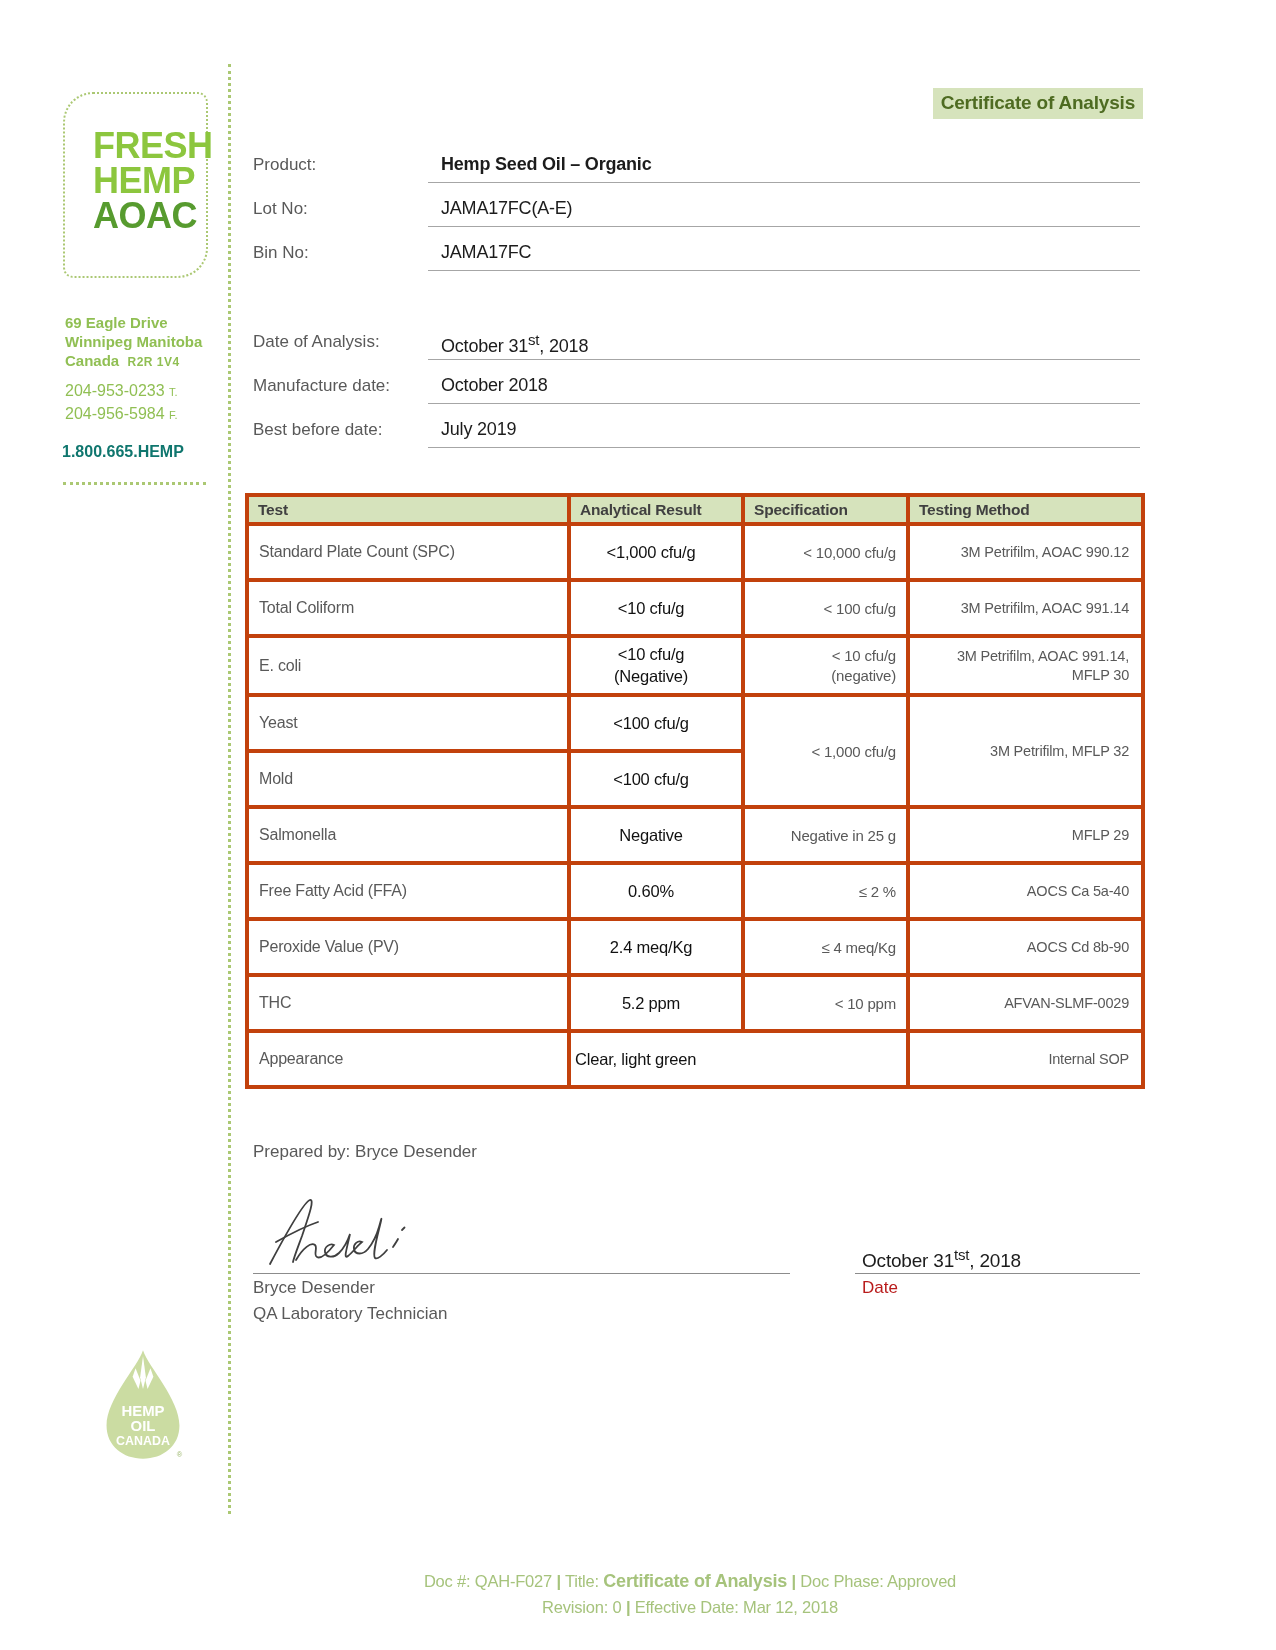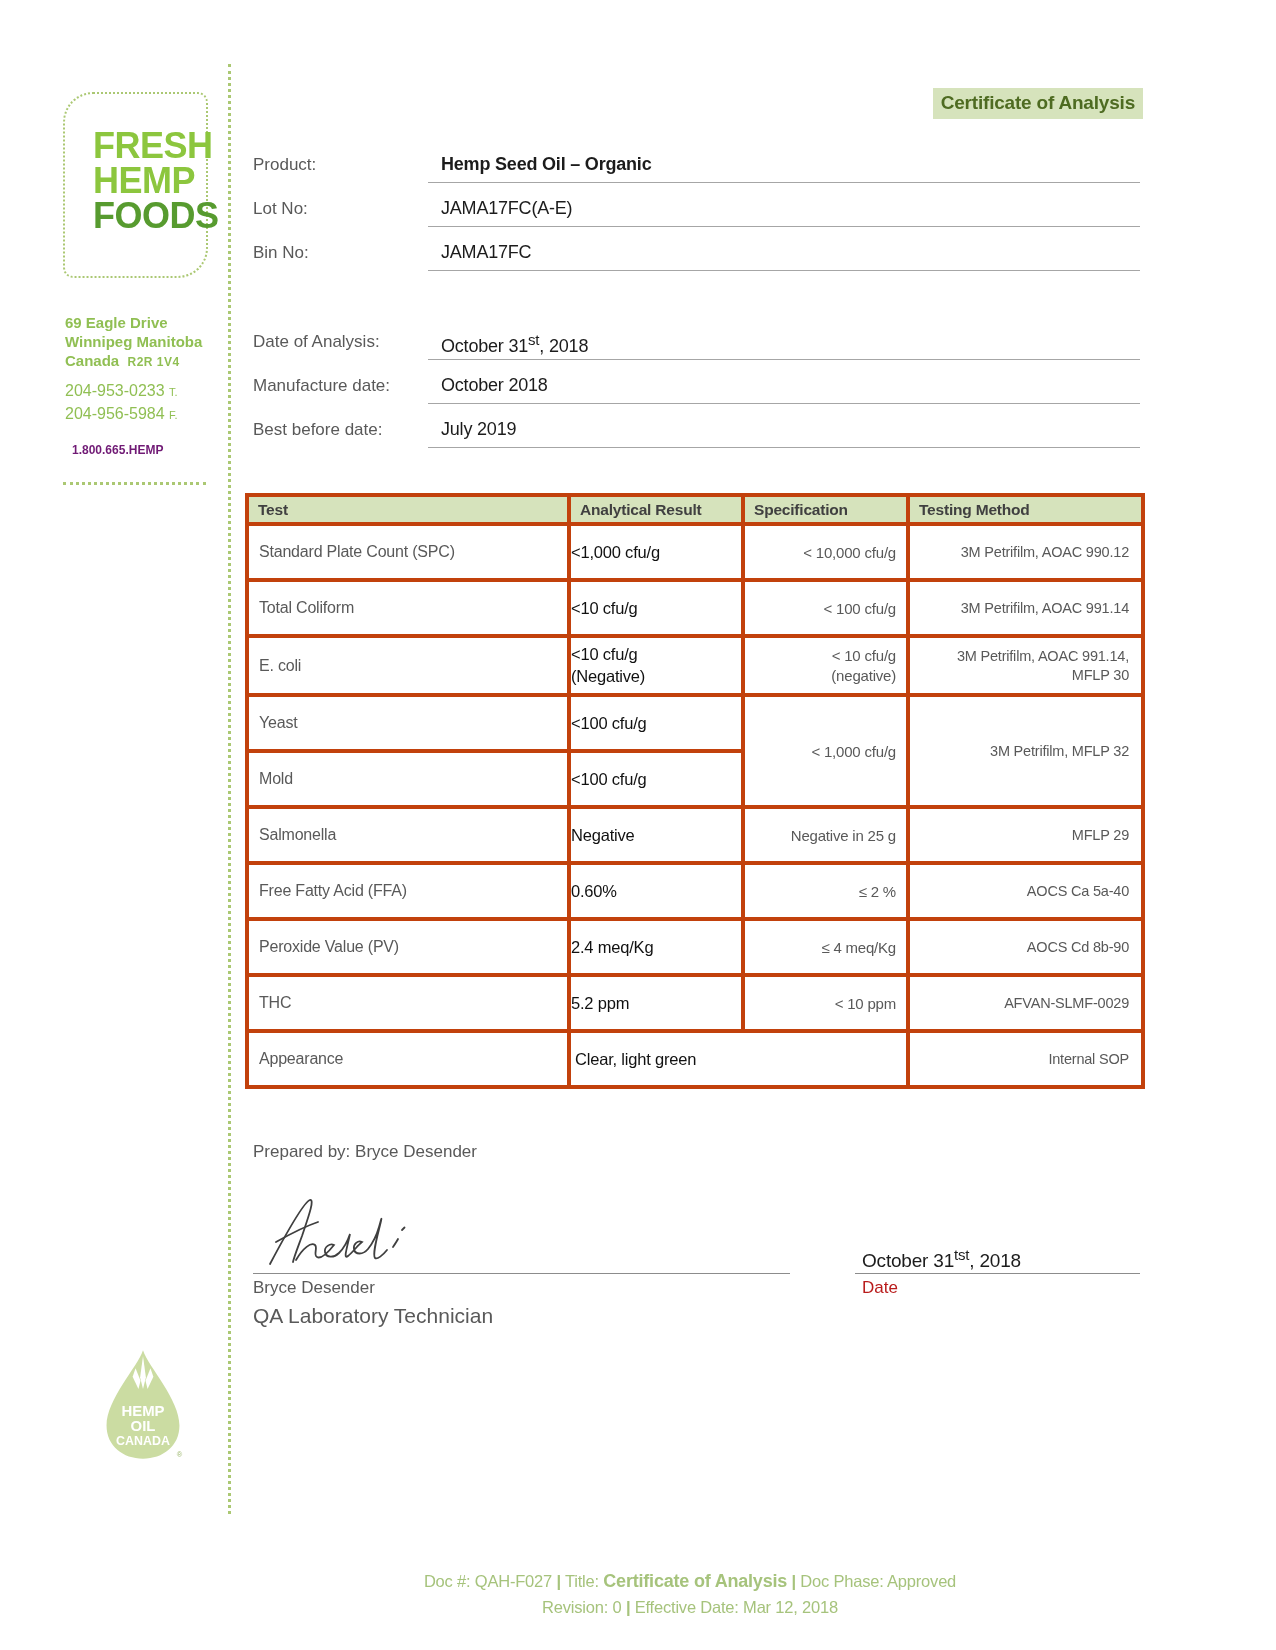--- a/index.html
+++ b/index.html
@@ -21,21 +21,21 @@
   .logo-line { font-weight:bold; font-size:36px; line-height:35px; letter-spacing:-0.5px; color:#8cc63e; }
   .logo-line.dark { color:#579b2f; }
   .vline {
     position:absolute; left:228px; top:64px; height:1450px; width:0;
     border-left:3px dotted #abc873;
   }
   .address { position:absolute; left:65px; top:313px; color:#90bf53; font-weight:bold; font-size:15px; line-height:19px; }
   .postal { font-size:12px; letter-spacing:0.5px; }
   .phones { position:absolute; left:65px; top:380px; color:#90bf53; font-weight:normal; font-size:16px; line-height:22px; }
   .phone-suffix { font-size:11px; }
-  .tollfree { position:absolute; left:72px; top:443px; color:#701a75; font-weight:bold; font-size:12px; }
+  .tollfree { position:absolute; left:62px; top:443px; color:#0f766e; font-weight:bold; font-size:16px; }
   .dotted-hr { position:absolute; left:63px; top:482px; width:143px; border-top:3px dotted #abc873; }
   .droplet-wrap { position:absolute; left:101px; top:1346px; width:84px; height:116px; }
   
   .badge {
     position:absolute; top:88px; right:133px;
     background:#d6e3bc; color:#4e6b21;
     font-size:19px; font-weight:bold;
     padding:4px 8px 5px 8px; letter-spacing:-0.2px;
   }
   
@@ -58,52 +58,52 @@
   table.results th, table.results td { border:4px solid #c2410c; }
   table.results tr.hdr { height:29px; }
   table.results tr.body-row { height:56px; }
   table.results tr.body-row.tall { height:59px; }
   th {
     background:#d6e3bc; color:#404040; font-size:15.5px; font-weight:bold;
     text-align:left; padding-left:9px; letter-spacing:-0.2px;
   }
   td.test  { color:#595959; font-size:16px; text-align:left;  padding-left:10px; letter-spacing:-0.2px; }
   td.test.italic { }
-  td.result{ color:#111111; font-size:16.5px; text-align:left; padding-right:10px; letter-spacing:-0.2px; }
+  td.result{ color:#111111; font-size:16.5px; text-align:center; padding-right:10px; letter-spacing:-0.2px; }
   td.result.leftal { text-align:left; padding-left:4px; }
   td.spec  { color:#595959; font-size:15px; text-align:right; padding-right:10px; letter-spacing:-0.2px; }
   td.method{ color:#595959; font-size:14.5px; text-align:right; padding-right:12px; letter-spacing:-0.2px; }
   .multiline { white-space:pre-line; line-height:1.3; }
   
   .prepared { position:absolute; left:253px; top:1142px; color:#595959; font-size:17px; }
   .sig-svg { position:absolute; left:258px; top:1192px; }
   .sig-line-left  { position:absolute; left:253px; top:1273px; width:537px; border-top:1px solid #8c8c8c; }
   .sig-line-right { position:absolute; left:855px; top:1273px; width:285px; border-top:1px solid #8c8c8c; }
   .sig-name  { position:absolute; left:253px; top:1278px; color:#595959; font-size:17px; }
-  .sig-title { position:absolute; left:253px; top:1304px; color:#595959; font-size:21px; }
+  .sig-title { position:absolute; left:253px; top:1304px; color:#595959; font-size:17px; }
   .sig-date  { position:absolute; left:862px; top:1246px; color:#1c1c1c; font-size:19px; letter-spacing:-0.2px; }
   .date-label{ position:absolute; left:862px; top:1278px; color:#b91c1c; font-size:17px; }
   
   .footer {
     position:absolute; left:240px; top:1568px; width:900px;
     text-align:center; color:#a6c37c; font-size:16.5px; line-height:26px;
     letter-spacing:-0.2px;
   }
   .footer b { font-weight:bold; }
   .footer .big { font-size:18px; font-weight:bold; }
 </style>
 </head>
 <body>
 
 <div class="page">
 
   <div class="logo-box">
     <div class="logo-line">FRESH</div>
     <div class="logo-line">HEMP</div>
-    <div class="logo-line dark">FOODS</div>
+    <div class="logo-line dark">AOAC</div>
   </div>
 
   <div class="vline"></div>
 
   <div class="address">
     <div>69 Eagle Drive</div>
     <div>Winnipeg Manitoba</div>
     <div>
       <span>Canada</span>&nbsp;&nbsp;<span class="postal">R2R 1V4</span>
     </div>

